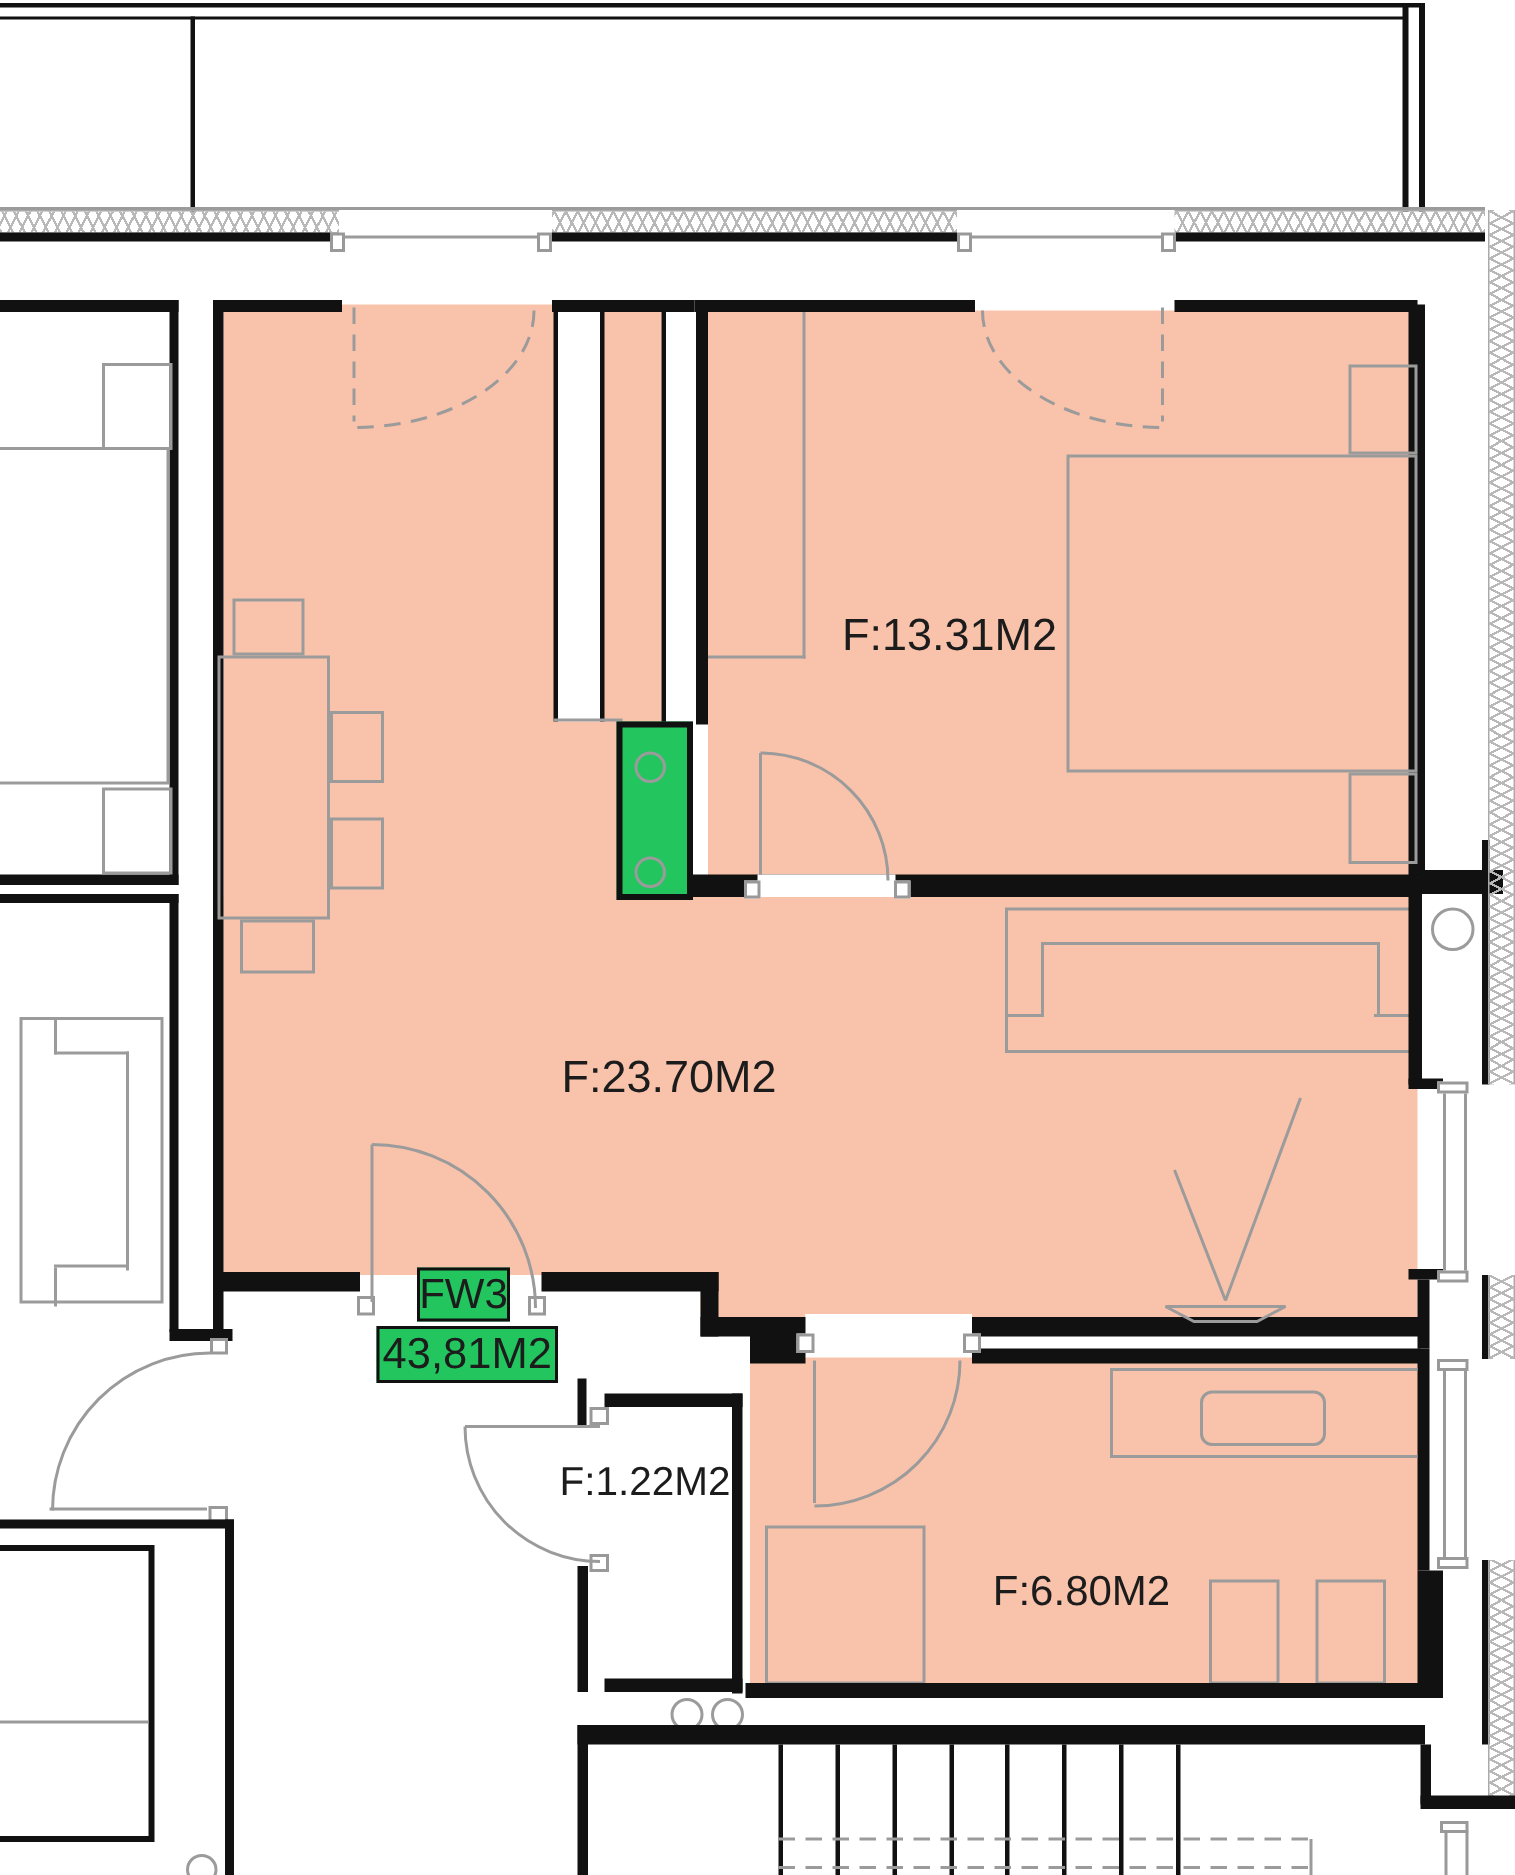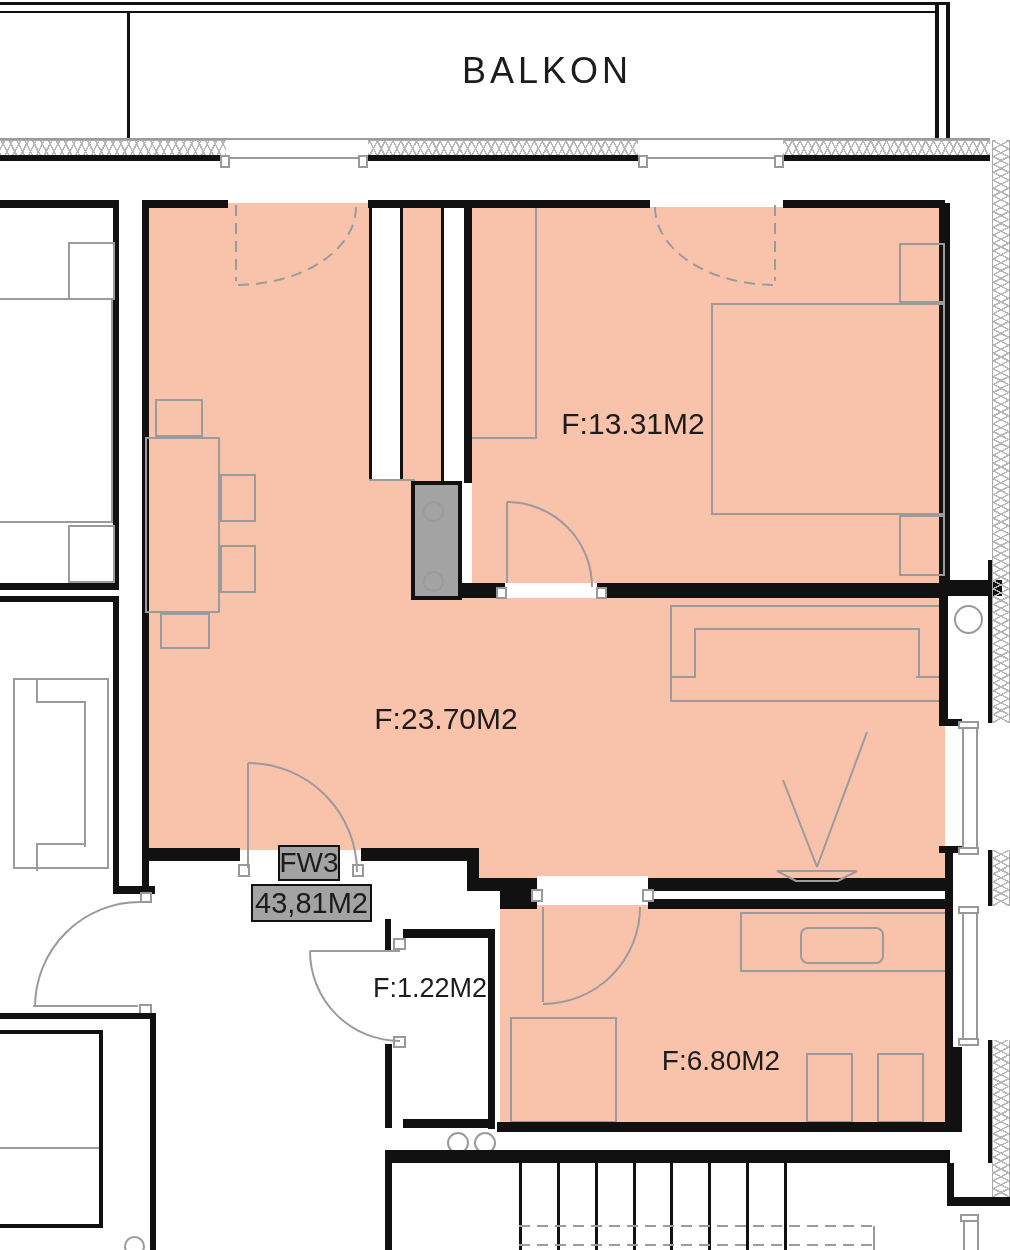--- a/index.html
+++ b/index.html
@@ -6,21 +6,21 @@
   #plan{position:relative;width:1010px;height:1250px;background:#fff;overflow:hidden;
         font-family:"Liberation Sans",sans-serif;color:#1c1c1c;}
   .a{position:absolute;}
   .w{background:#111;}
   .s{background:#f9c3ab;}
   .wh{background:#fff;}
   .g{background:#9b9b9b;}
   .f{border:2px solid #9b9b9b;box-sizing:border-box;}
   .c{border:2px solid #9b9b9b;border-radius:50%;box-sizing:border-box;background:transparent;}
   .stop{background:#fff;border:2px solid #999;box-sizing:border-box;}
-  .box{background:#a3a3a3;border:2px solid #111;box-sizing:border-box;display:flex;align-items:center;justify-content:center;}
+  .box{background:#22c55e;border:2px solid #111;box-sizing:border-box;display:flex;align-items:center;justify-content:center;}
   .box3{border:4px solid #111;box-sizing:border-box;background:#fff;}
   .hx{background:
       repeating-linear-gradient(63deg,#b8b8b8 0 1.5px,transparent 1.5px 7px),
       repeating-linear-gradient(-63deg,#b8b8b8 0 1.5px,transparent 1.5px 7px);
       border-top:1.5px solid #aaa;border-bottom:1.5px solid #aaa;box-sizing:border-box;}
   .hy{background:
       repeating-linear-gradient(27deg,#b8b8b8 0 1.5px,transparent 1.5px 7px),
       repeating-linear-gradient(-27deg,#b8b8b8 0 1.5px,transparent 1.5px 7px);
       border-left:1.5px solid #aaa;border-right:1.5px solid #aaa;box-sizing:border-box;}
   .lbl{position:absolute;transform:translate(-50%,-50%);white-space:nowrap;color:#1c1c1c;}
@@ -224,21 +224,20 @@
       <path d="M236,205 L236,281"></path>
       <path d="M356,207 A120,78 0 0 1 236,285"></path>
       <path d="M775,205 L775,281"></path>
       <path d="M655,207 A120,78 0 0 0 775,285"></path>
 
       <path d="M519,1226 L876,1226"></path>
       <path d="M519,1245 L876,1245"></path>
     </g>
   </svg>
 
-  <div class="lbl" style="left:547px;top:71px;font-size:36px;letter-spacing:4px;">BALKON</div>
 
   <div class="lbl" style="left:633px;top:424px;font-size:30px;">F:13.31M2</div>
 
   <div class="lbl" style="left:446px;top:719px;font-size:30px;">F:23.70M2</div>
 
   <div class="lbl" style="left:430px;top:988px;font-size:27px;">F:1.22M2</div>
 
   <div class="lbl" style="left:721px;top:1061px;font-size:28px;">F:6.80M2</div>
 
   <div class="a box" style="left:278px;top:845px;width:62px;height:36px;font-size:28px;">

